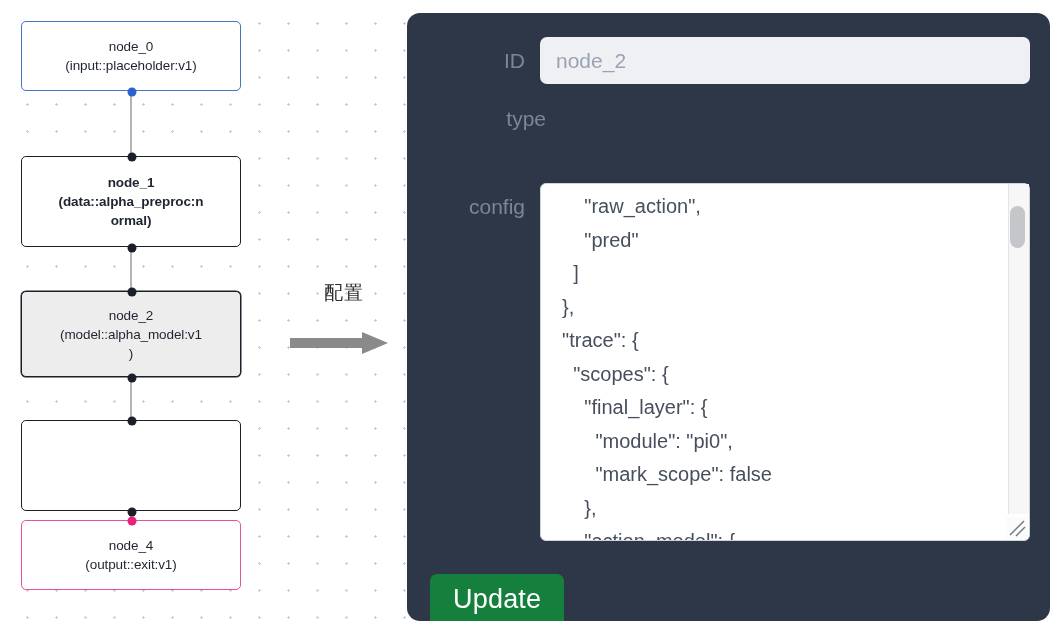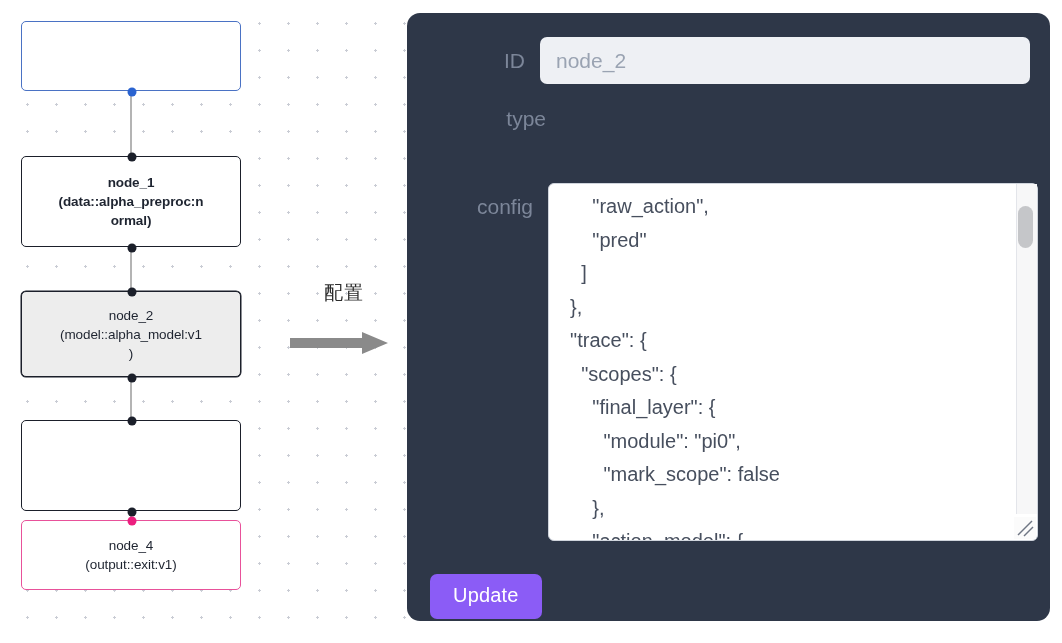--- a/index.html
+++ b/index.html
@@ -123,21 +123,21 @@
     color: #9aa3b2;
     font-size: 21px;
     font-family: "Liberation Sans", sans-serif;
     padding: 0 16px;
     outline: none;
   }
 
   
   #row-id    { left: 0;   top: 24px; width: 626px; }
   #row-type  { left: 0;   top: 94px; width: 746px; margin-left: 21px; }
-  #row-config{ left: 0;   top: 170px; width: 643px; align-items: flex-start; padding-left: 8px; }
+  #row-config{ left: 0;   top: 170px; width: 643px; align-items: flex-start; }
 
   #row-id .flabel, #row-type .flabel, #row-config .flabel { width: 110px; margin-left: 8px; }
   #row-id .finput   { width: 490px; height: 47px; margin-left: 15px; }
   #row-type .finput { width: 490px; height: 47px; margin-left: 15px; }
 
   
   #config-wrap {
     position: relative;
     margin-left: 15px;
     width: 490px; height: 358px;
@@ -176,44 +176,46 @@
     position: absolute;
     right: 2px; bottom: 2px;
     width: 22px; height: 22px;
     background: #fbfbfb;
   }
   #cfg-resize svg { display: block; }
 
   #update-btn {
     position: absolute;
     left: 23px; top: 561px;
-    background: #8b5cf6;
+    background: #15803d;
     color: #ffffff;
     border: none;
     border-radius: 7px;
-    font-size: 20px;
+    font-size: 27px;
     font-family: "Liberation Sans", sans-serif;
     padding: 10px 23px 12px 23px;
     cursor: pointer;
     letter-spacing: 0.2px;
   }
 </style>
 </head>
 <body>
 
 <div id="screen">
 
   <div id="canvas">
 
     <div class="edge" style="left:130px; top:90px; height:66px;"></div>
     <div class="edge" style="left:130px; top:247px; height:44px;"></div>
     <div class="edge" style="left:130px; top:377px; height:43px;"></div>
     <div class="edge" style="left:130px; top:511px; height:37px;"></div>
 
     <div class="node input" style="left:21px; top:21px; width:220px; height:70px;">
+      <span class="nlabel">node_0
+(input::placeholder:v1)</span>
       <span class="handle blue" style="left:110px; top:70px;"></span>
     </div>
 
     <div class="node" style="left:21px; top:156px; width:220px; height:91px;font-weight:bold;">
       <span class="nlabel">node_1
 (data::alpha_preproc:n
 ormal)</span>
       <span class="handle" style="left:110px; top:0px;"></span>
       <span class="handle" style="left:110px; top:91px;"></span>
     </div>

